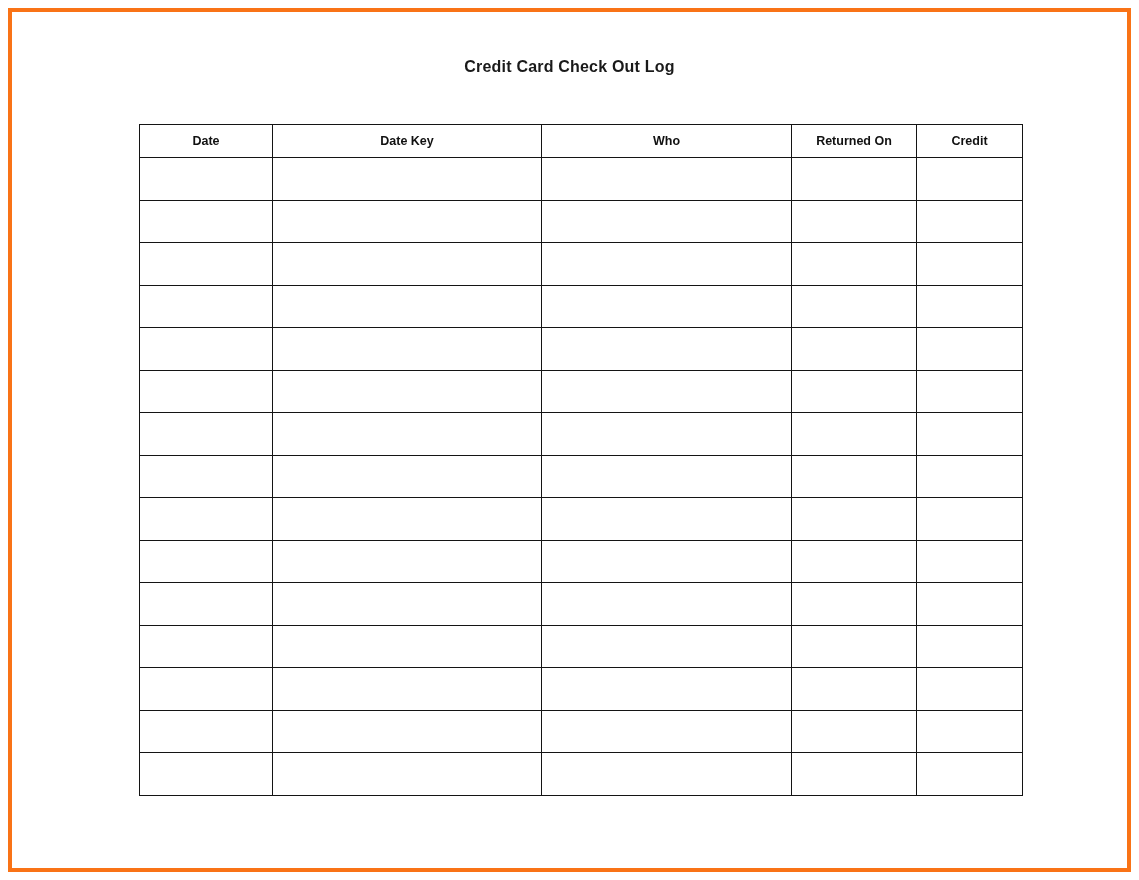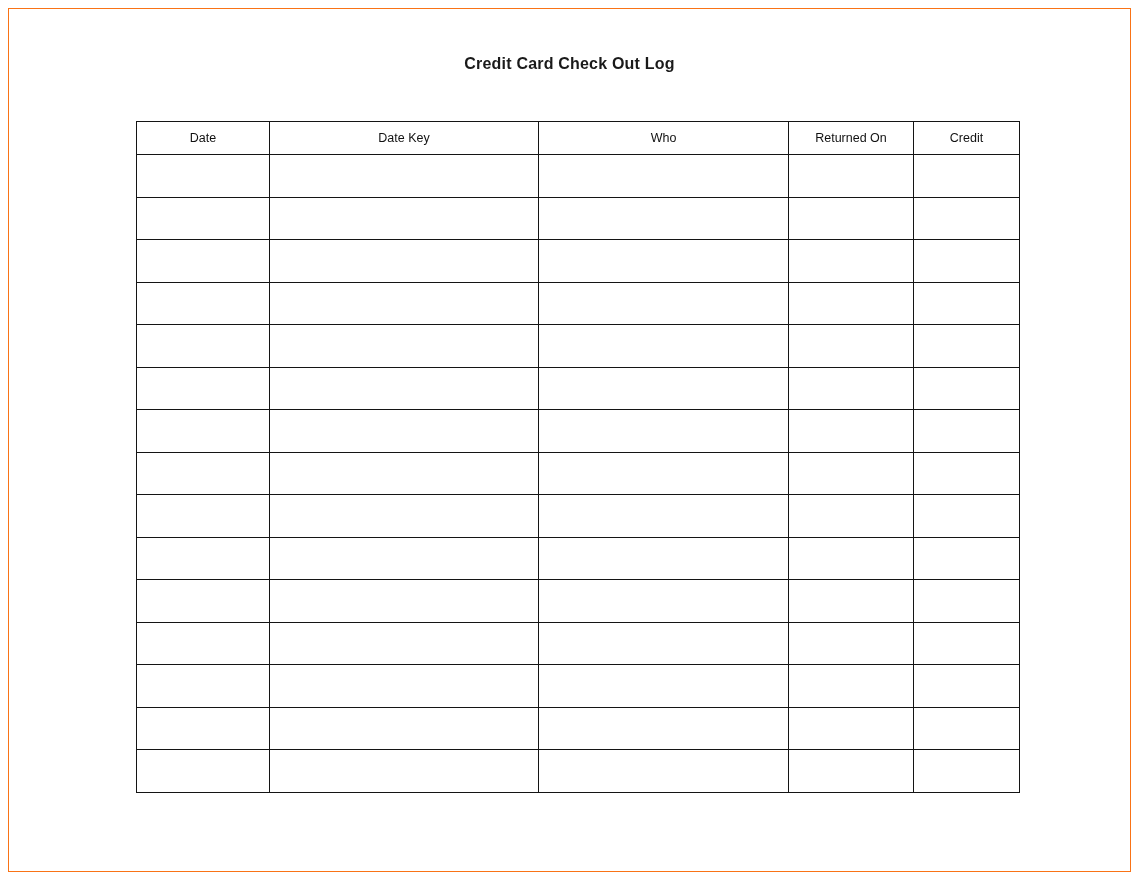--- a/index.html
+++ b/index.html
@@ -16,21 +16,21 @@
     overflow: hidden;
     font-family: "Liberation Sans", sans-serif;
   }
   .sheet {
     position: absolute;
     left: 8px;
     top: 8px;
     width: 1123px;
     height: 864px;
     background: #ffffff;
-    border: 1px solid #f97316;
+    border: 4px solid #f97316;
     box-sizing: border-box;
   }
   .doc-title {
     position: absolute;
     left: 0;
     top: 46px;
     width: 100%;
     text-align: center;
     font-size: 16px;
     font-weight: bold;
@@ -47,21 +47,21 @@
   }
   .log-table th,
   .log-table td {
     border: 1.5px solid #141414;
     padding: 0;
     margin: 0;
   }
   .log-table th {
     height: 32px;
     font-size: 12.5px;
-    font-weight: normal;
+    font-weight: bold;
     color: #111111;
     text-align: center;
     vertical-align: middle;
   }
   .log-table td {
     height: 41.5px;
     background: #ffffff;
   }
   .col-date { width: 133px; }
   .col-key  { width: 269px; }

